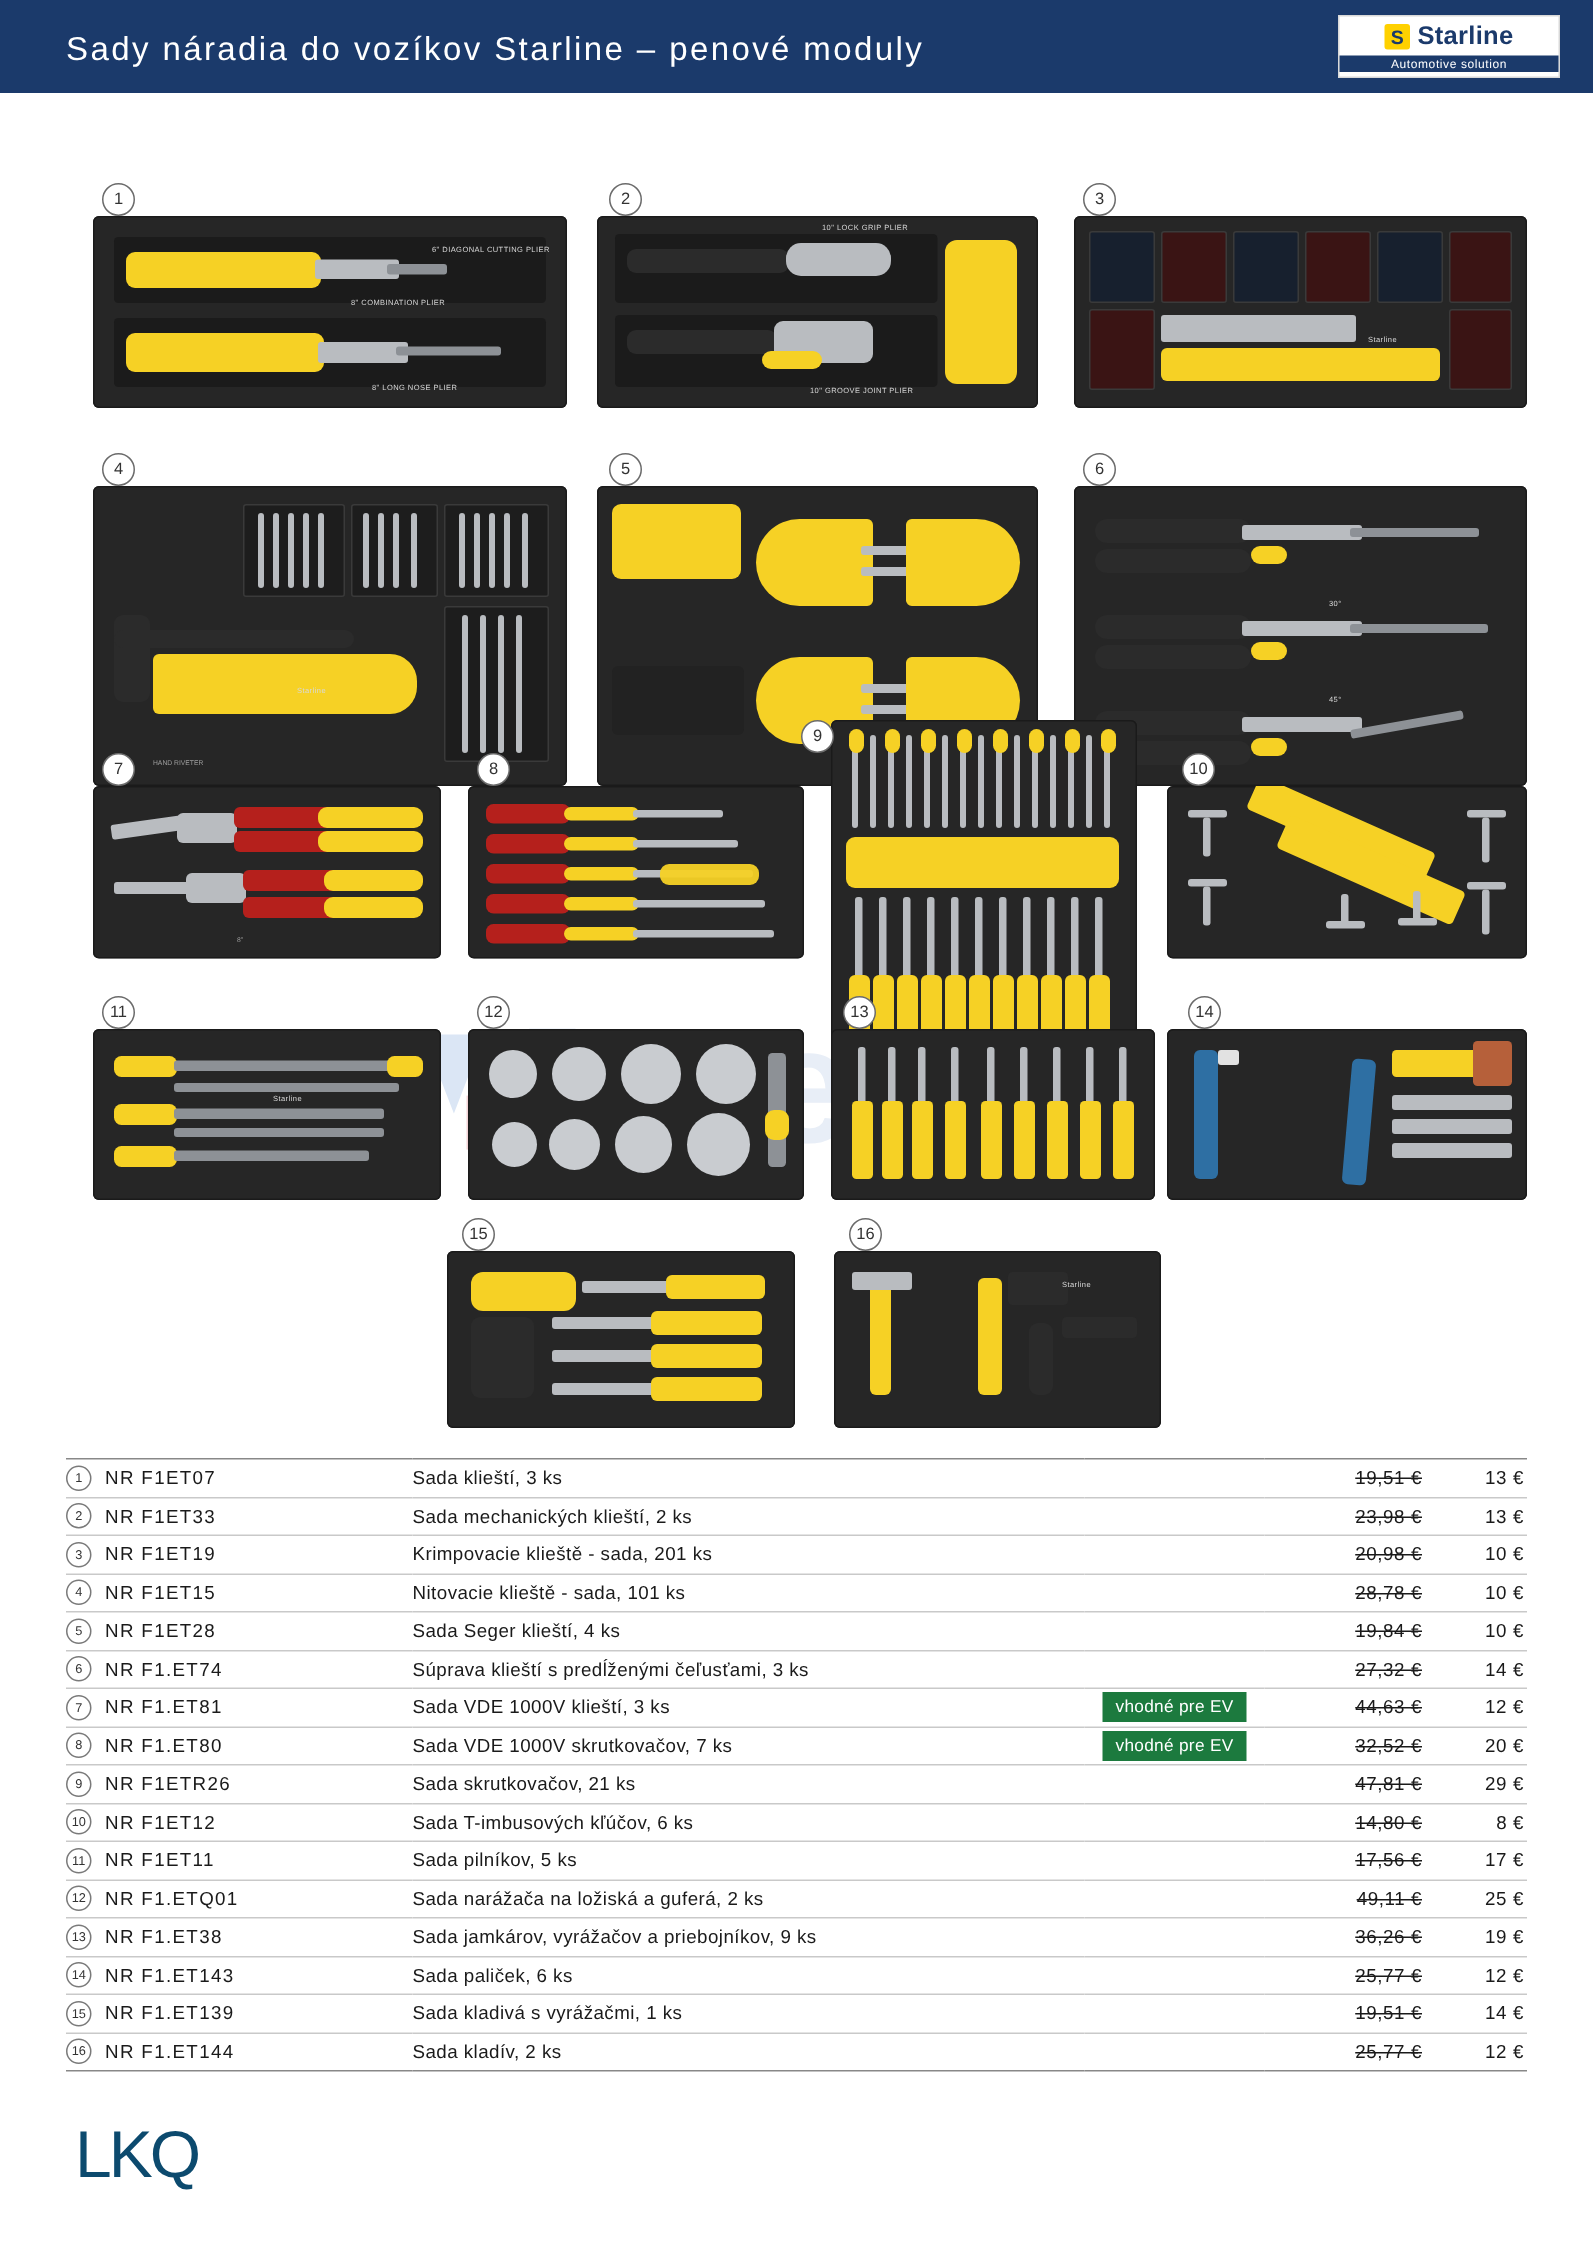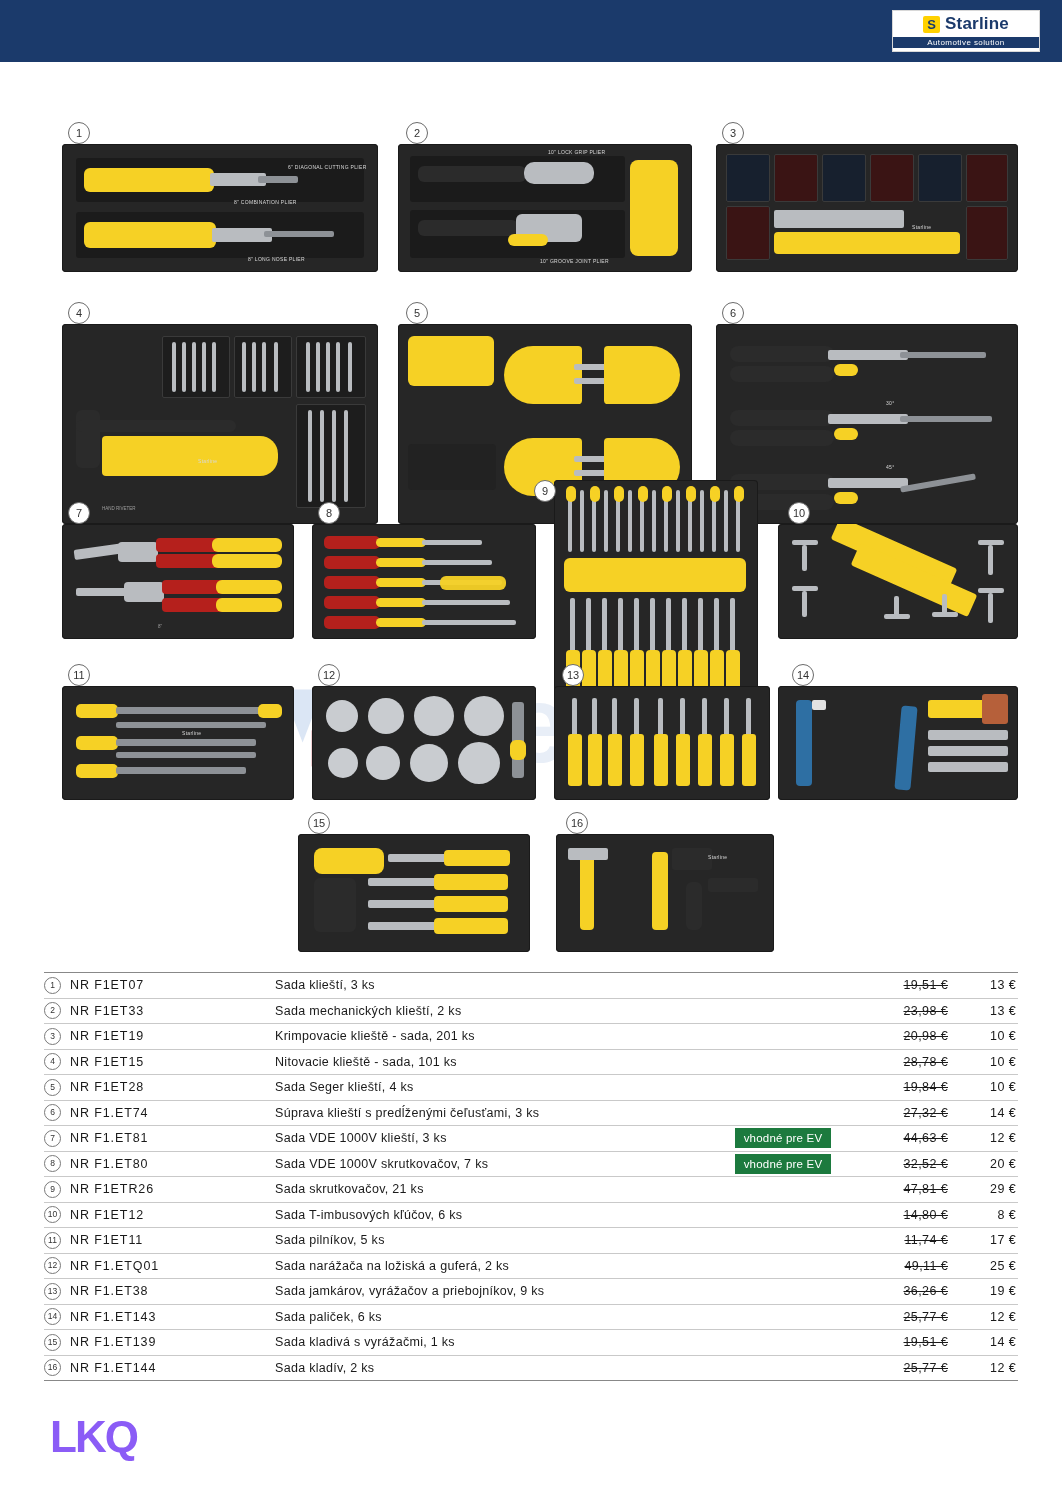--- a/index.html
+++ b/index.html
@@ -97,28 +97,29 @@
   .c-new  { width:70px; text-align:right; padding-right:2px; letter-spacing:.4px; }
   .strike { text-decoration:line-through; }
   .ev-tag {
     display:inline-block; background:#1c7a3e; color:#ffffff;
     font-size:11.5px; padding:4px 9px; letter-spacing:.2px; white-space:nowrap;
   }
 
   
   .footer { position:absolute; left:50px; bottom:38px; z-index:2; }
   .lkq {
-    font-size:44px; font-weight:bold; color:#8b5cf6; letter-spacing:-2px;
+    font-size:44px; font-weight:normal; color:#0c4a6e; letter-spacing:-2px;
     font-family:"Liberation Sans", sans-serif;
   }
 </style>
 </head>
 <body>
 
 <div class="header">
+  <div class="header-title">Sady náradia do vozíkov Starline – penové moduly</div>
   <div class="brand-box">
     <div class="brand-row">
       <div class="brand-s">S</div>
       <div class="brand-name">Starline</div>
     </div>
     <div class="brand-sub">Automotive solution</div>
   </div>
 </div>
 
 <svg class="wm-logo" viewBox="0 0 100 100">
@@ -518,21 +519,21 @@
           <td class="c-desc">Sada T-imbusových kľúčov, 6 ks</td>
           <td class="c-tag"></td>
           <td class="c-old"><span class="strike">14,80 €</span></td>
           <td class="c-new">8 €</td>
         </tr>
         <tr>
           <td class="c-num"><span class="num-circle">11</span></td>
           <td class="c-code">NR F1ET11</td>
           <td class="c-desc">Sada pilníkov, 5 ks</td>
           <td class="c-tag"></td>
-          <td class="c-old"><span class="strike">11,74 €</span></td>
+          <td class="c-old"><span class="strike">17,56 €</span></td>
           <td class="c-new">17 €</td>
         </tr>
         <tr>
           <td class="c-num"><span class="num-circle">12</span></td>
           <td class="c-code">NR F1.ETQ01</td>
           <td class="c-desc">Sada narážača na ložiská a guferá, 2 ks</td>
           <td class="c-tag"></td>
           <td class="c-old"><span class="strike">49,11 €</span></td>
           <td class="c-new">25 €</td>
         </tr>

